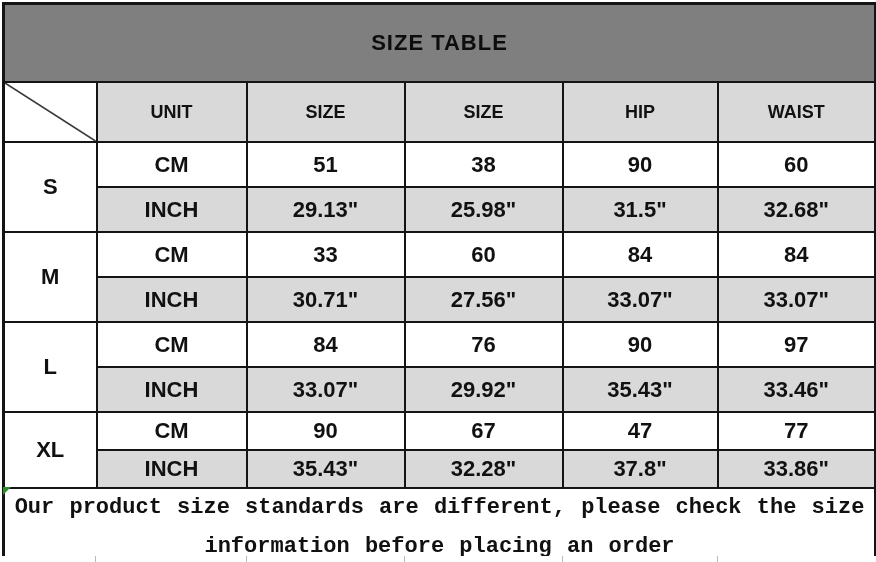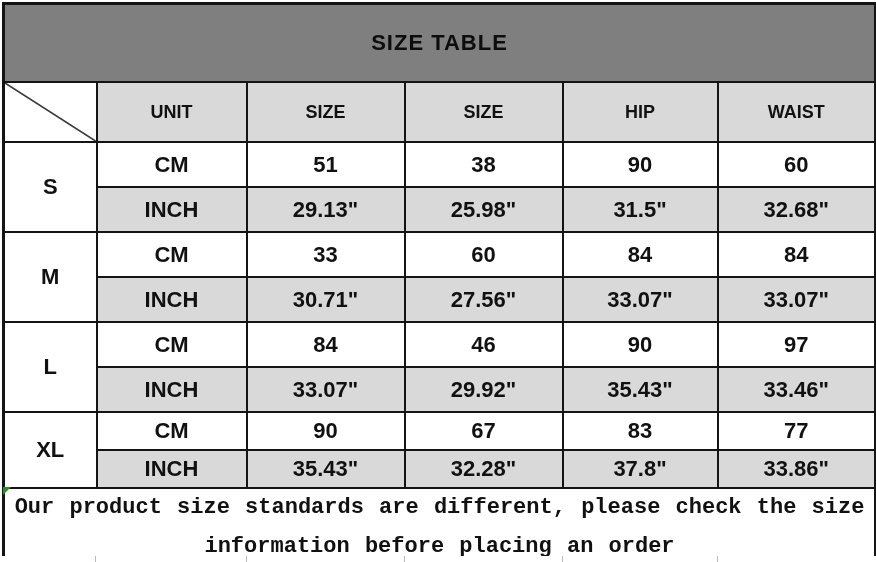--- a/index.html
+++ b/index.html
@@ -104,38 +104,38 @@
         <td>30.71"</td>
         <td>27.56"</td>
         <td>33.07"</td>
         <td>33.07"</td>
       </tr>
 
       <tr class="cm-row">
         <td rowspan="2" class="size-cell">L</td>
         <td>CM</td>
         <td>84</td>
-        <td>46</td>
+        <td>76</td>
         <td>90</td>
         <td>97</td>
       </tr>
       <tr class="inch-row">
         <td>INCH</td>
         <td>33.07"</td>
         <td>29.92"</td>
         <td>35.43"</td>
         <td>33.46"</td>
       </tr>
 
       <tr class="cm-row short">
         <td rowspan="2" class="size-cell">XL</td>
         <td>CM</td>
         <td>90</td>
         <td>67</td>
-        <td>83</td>
+        <td>47</td>
         <td>77</td>
       </tr>
       <tr class="inch-row short">
         <td>INCH</td>
         <td>35.43"</td>
         <td>32.28"</td>
         <td>37.8"</td>
         <td>33.86"</td>
       </tr>
 

